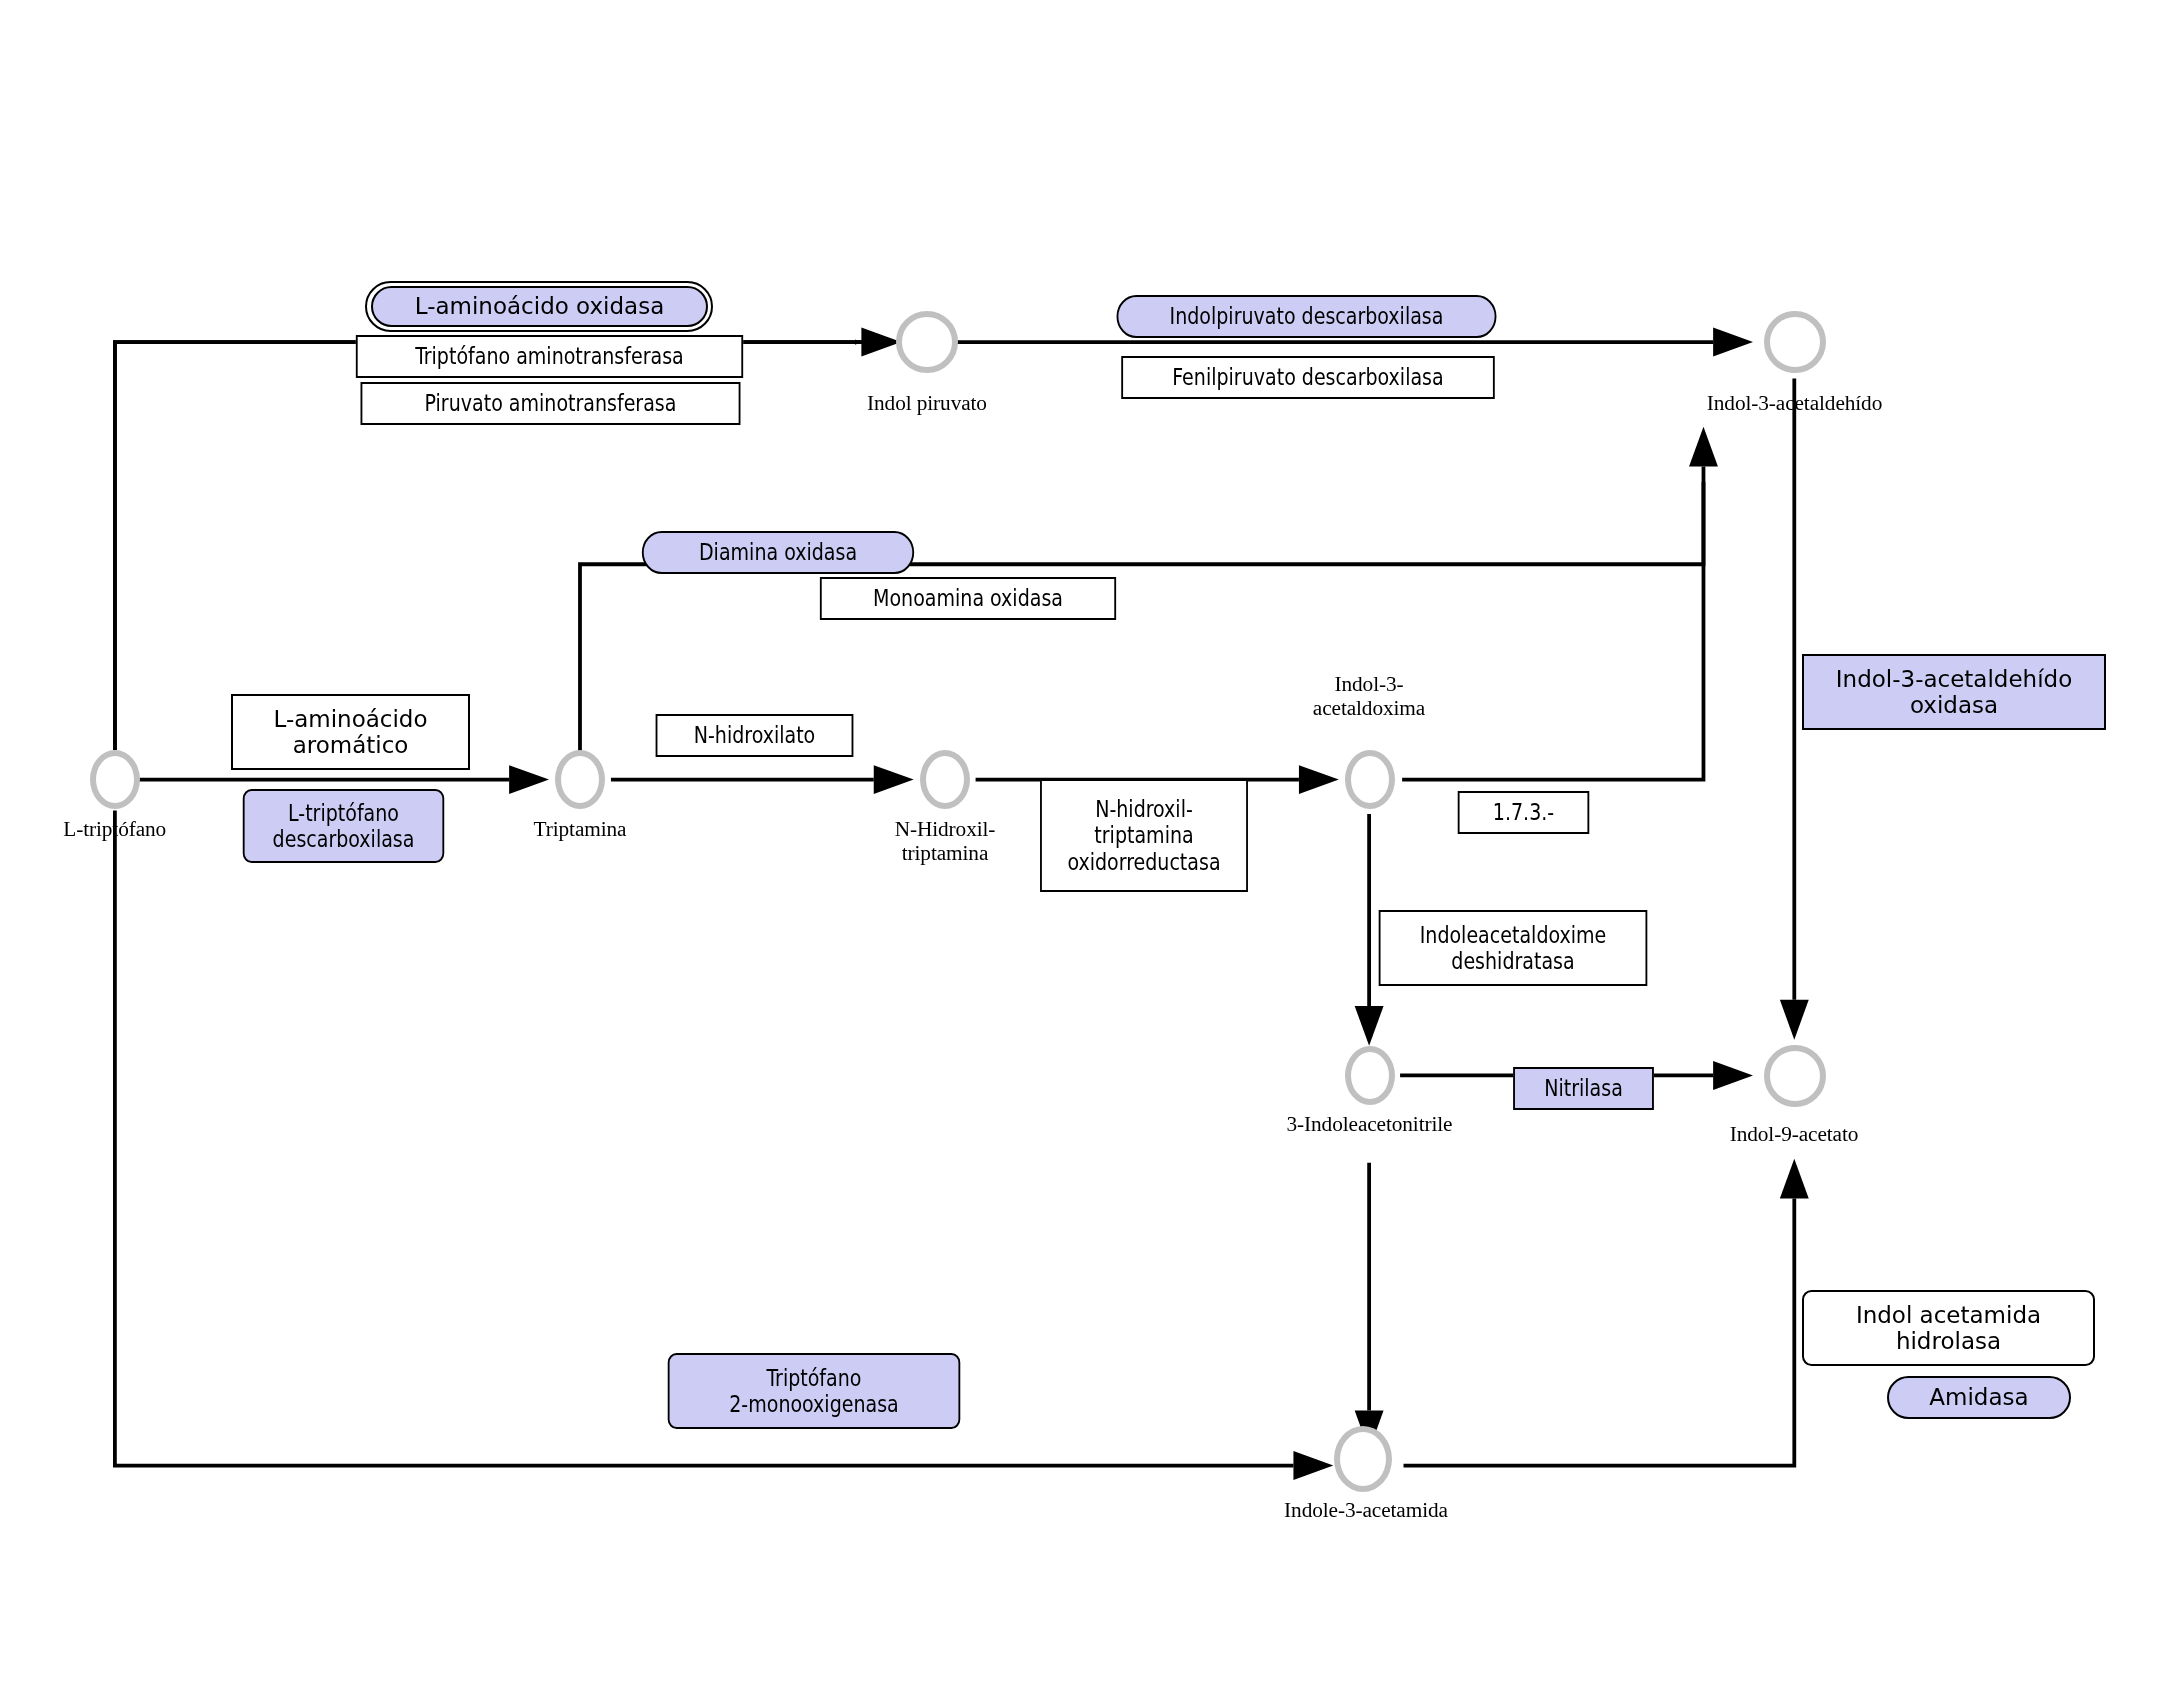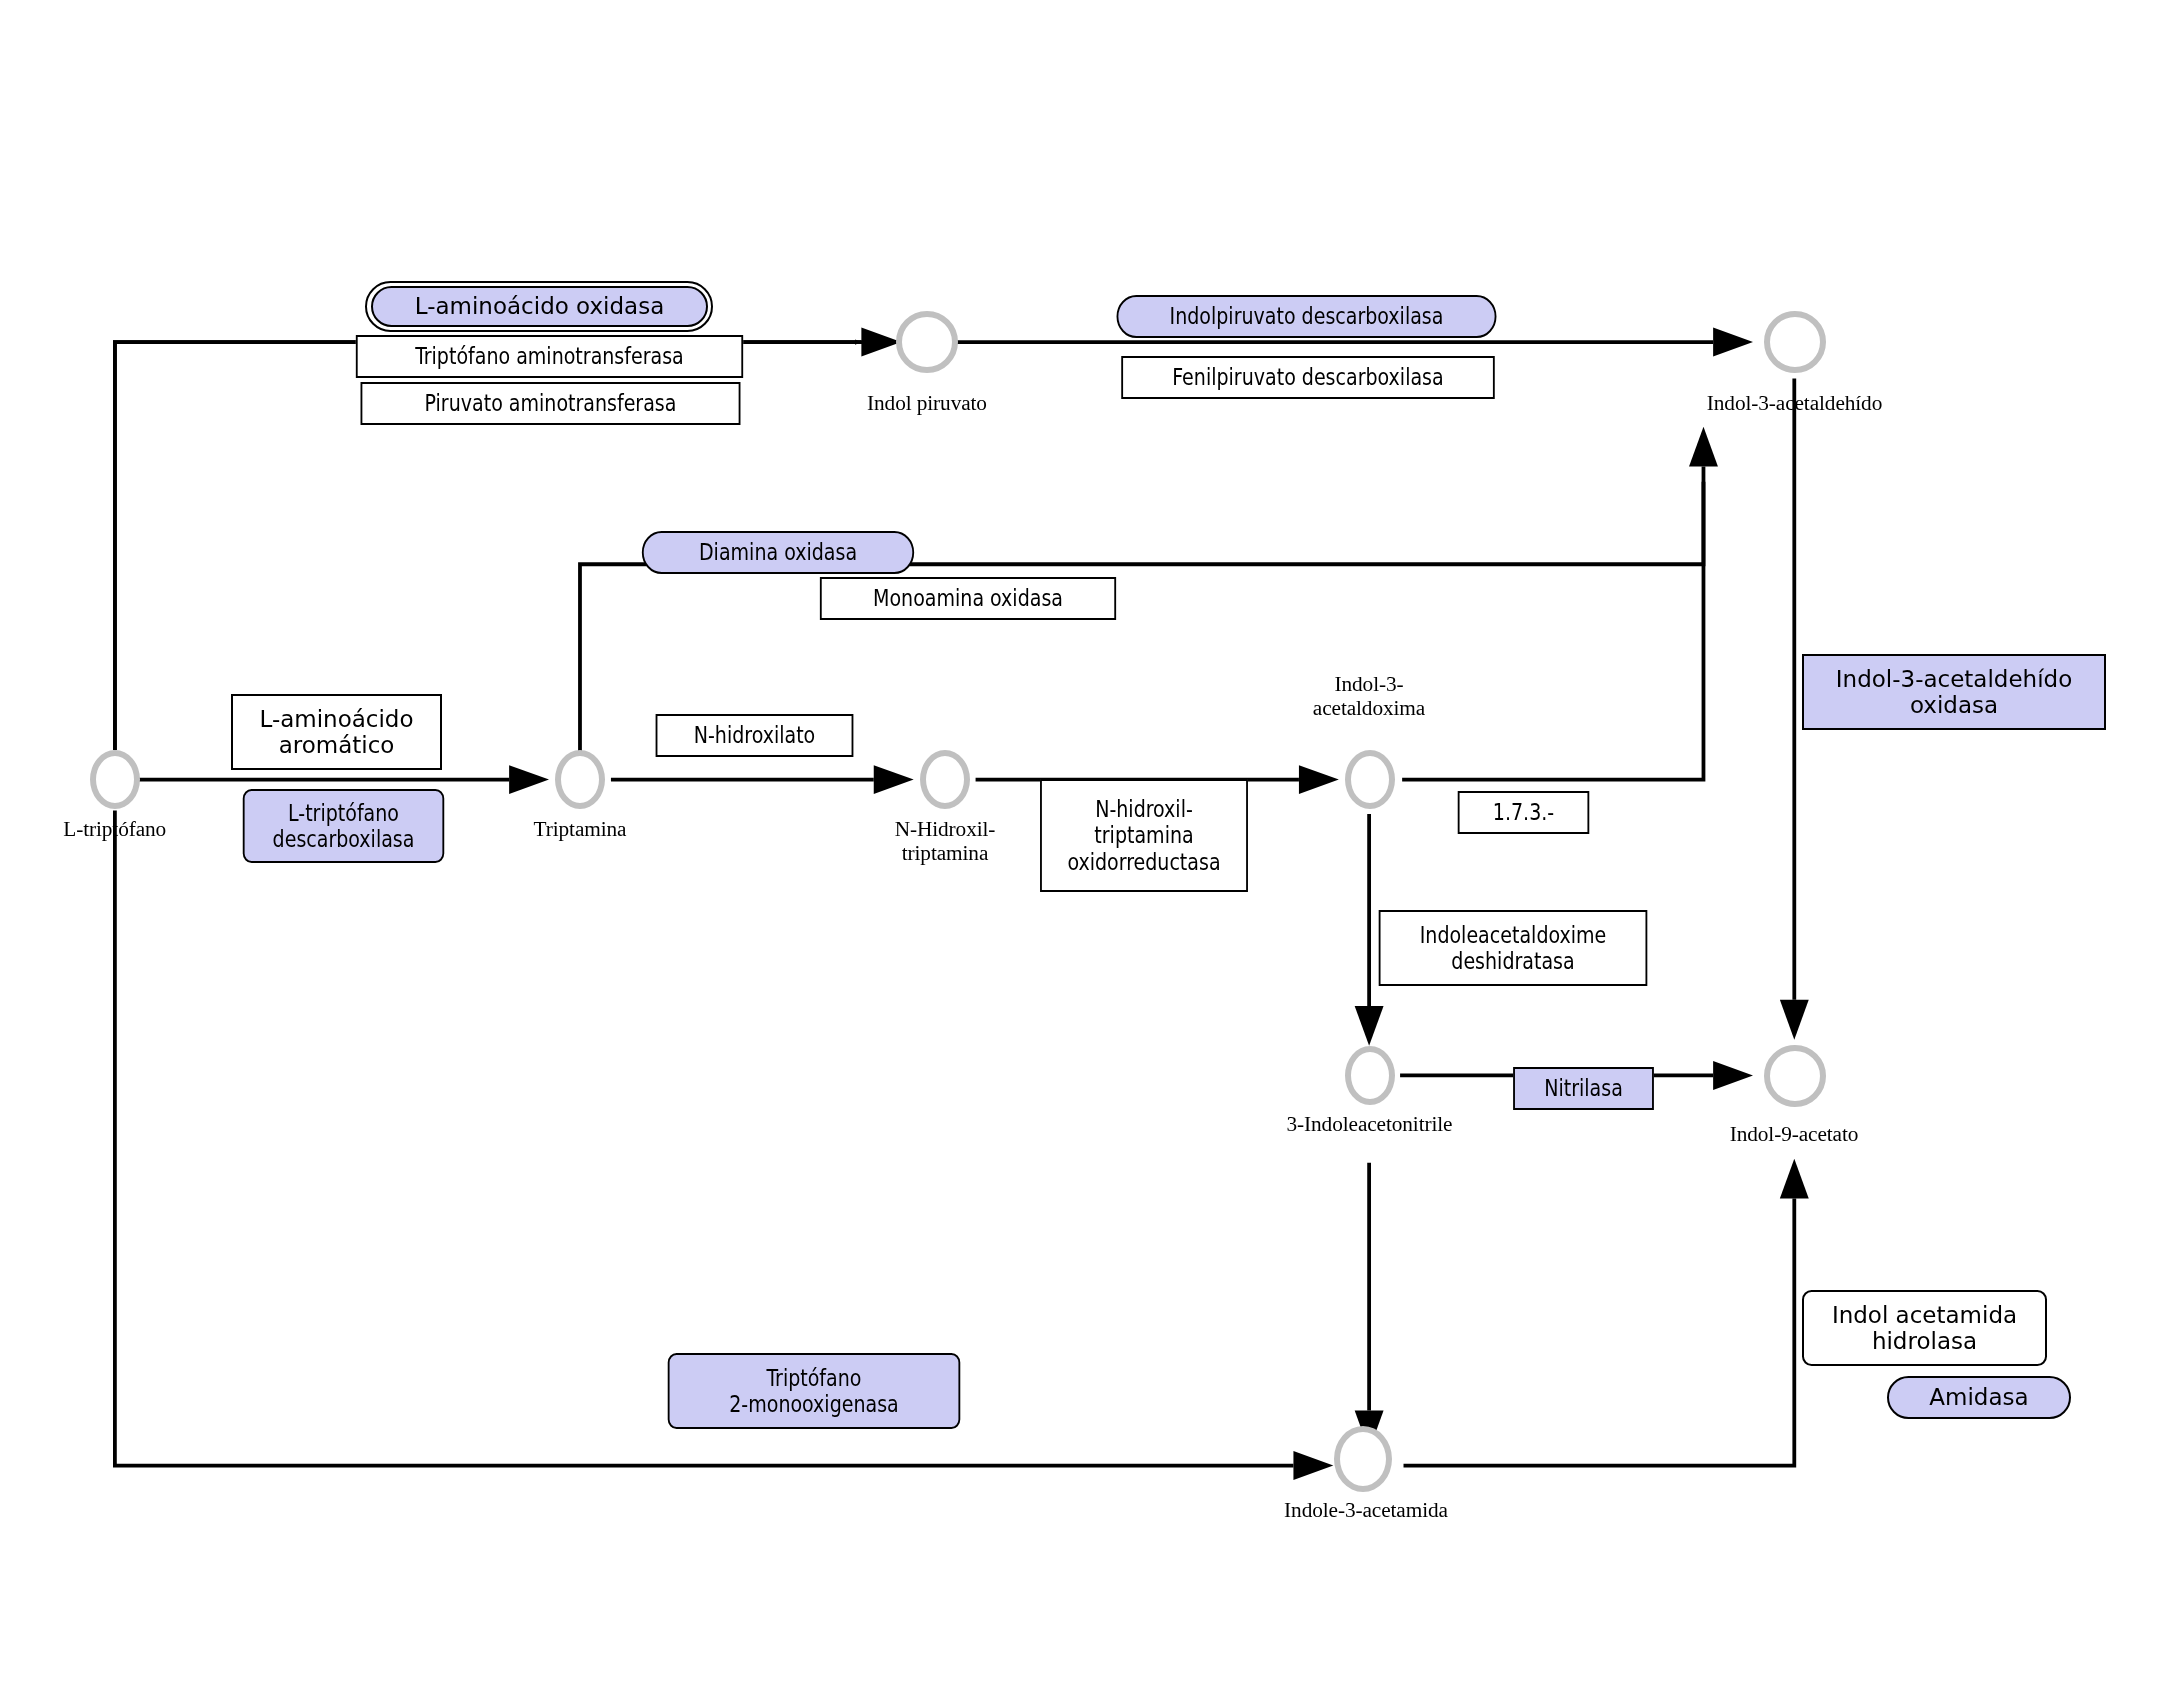--- a/index.html
+++ b/index.html
@@ -172,21 +172,21 @@
   <div class="ebox cond" style="left:1105px; top:356px; width:406px; height:43px; font-size:23px;">Fenilpiruvato descarboxilasa</div>
 
   <div class="ebox fill round cond" style="left:630px; top:531px; width:296px; height:43px; font-size:23px;">Diamina oxidasa</div>
 
   <div class="ebox cond" style="left:807px; top:577px; width:322px; height:43px; font-size:23px;">Monoamina oxidasa</div>
 
 
   <div class="ebox fill wide" style="left:1802px; top:654px; width:304px; height:76px; font-size:23px;">Indol-3-acetaldehído
 oxidasa</div>
 
-  <div class="ebox wide" style="left:231px; top:694px; width:211px; height:76px; font-size:23px;">L-aminoácido
+  <div class="ebox wide" style="left:231px; top:694px; width:239px; height:76px; font-size:23px;">L-aminoácido
 aromático</div>
 
   <div class="ebox fill rrect cond" style="left:234px; top:789px; width:219px; height:74px; font-size:23px;">L-triptófano
 descarboxilasa</div>
 
   <div class="ebox cond" style="left:647px; top:714px; width:215px; height:43px; font-size:23px;">N-hidroxilato</div>
 
   <div class="ebox cond" style="left:1031px; top:779px; width:226px; height:113px; font-size:23px;">N-hidroxil-
 triptamina
 oxidorreductasa</div>
@@ -195,19 +195,19 @@
 
   <div class="ebox cond" style="left:1367px; top:910px; width:292px; height:76px; font-size:23px;">Indoleacetaldoxime
 deshidratasa</div>
 
   <div class="ebox fill cond" style="left:1507px; top:1067px; width:153px; height:43px; font-size:23px;">Nitrilasa</div>
 
 
   <div class="ebox fill rrect cond" style="left:655px; top:1353px; width:318px; height:76px; font-size:23px;">Triptófano
 2-monooxigenasa</div>
 
-  <div class="ebox rrect wide" style="left:1802px; top:1290px; width:245px; height:76px; font-size:23px;">Indol acetamida
+  <div class="ebox rrect wide" style="left:1802px; top:1290px; width:293px; height:76px; font-size:23px;">Indol acetamida
 hidrolasa</div>
 
   <div class="ebox fill round wide" style="left:1887px; top:1376px; width:184px; height:43px; font-size:23px;">Amidasa</div>
 
 </div>
 
 
 </body></html>

